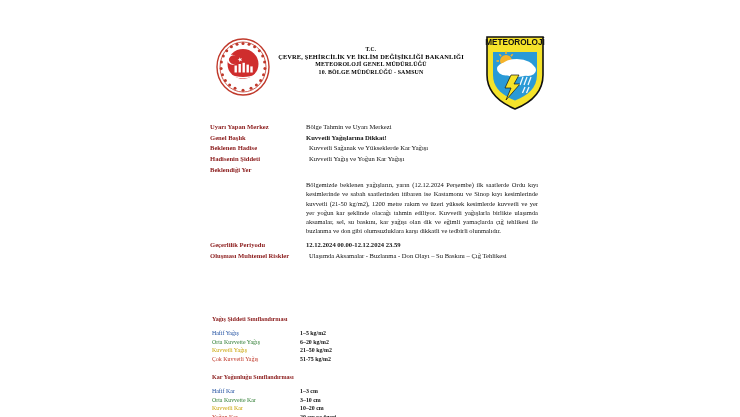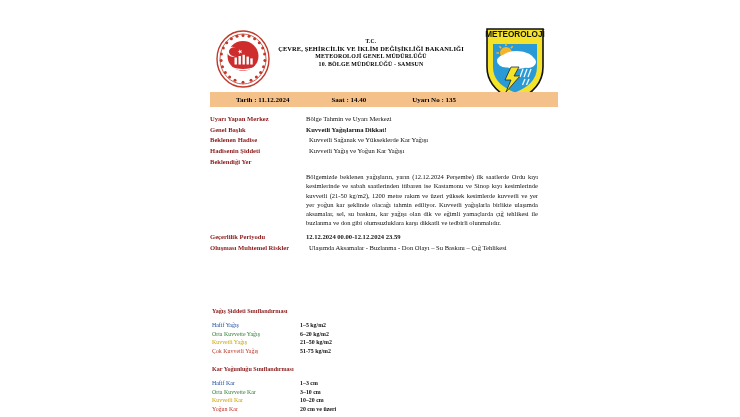--- a/index.html
+++ b/index.html
@@ -10,21 +10,21 @@
   body {
     width: 740px;
     height: 417px;
     overflow: hidden;
     font-family: "Liberation Serif", serif;
     color: #1a1a1a;
     position: relative;
   }
   .page {
     position: absolute;
-    left: 0; top: 0;
+    left: 0; top: 8px;
     width: 740px;
     height: 374px;
     background: #ffffff;
   }
 
   
   .header {
     position: absolute;
     left: 0; top: 14px;
     width: 740px;
@@ -236,25 +236,20 @@
           <line x1="47" y1="43" x2="44" y2="51"></line>
             <line x1="41" y1="53" x2="38.5" y2="59"></line>
           <line x1="45" y1="53" x2="42.5" y2="59"></line>
         </g>
         <rect x="8" y="4" width="46" height="9" fill="#f5e32a"></rect>
         <text x="31" y="11.4" font-family="'Liberation Sans', sans-serif" font-size="8.2" font-weight="bold" fill="#111" text-anchor="middle">METEOROLOJİ</text>
       </svg>
     </div>
   </div>
 
-  <div class="info-bar">
-    <span class="cell-date">Tarih : 11.12.2024</span>
-    <span class="cell-time">Saat : 14.40</span>
-    <span class="cell-no">Uyarı No : 135</span>
-  </div>
 
   <div class="rows">
     <div class="row">
       <div class="label">Uyarı Yapan Merkez</div>
       <div class="value">Bölge Tahmin ve Uyarı Merkezi</div>
     </div>
     <div class="row">
       <div class="label">Genel Başlık</div>
       <div class="value bold">Kuvvetli Yağışlarına Dikkat!</div>
     </div>

